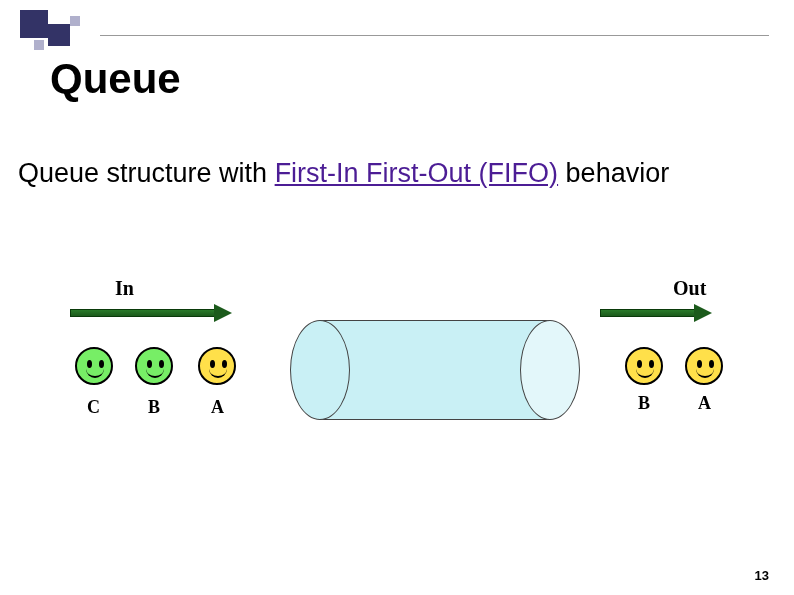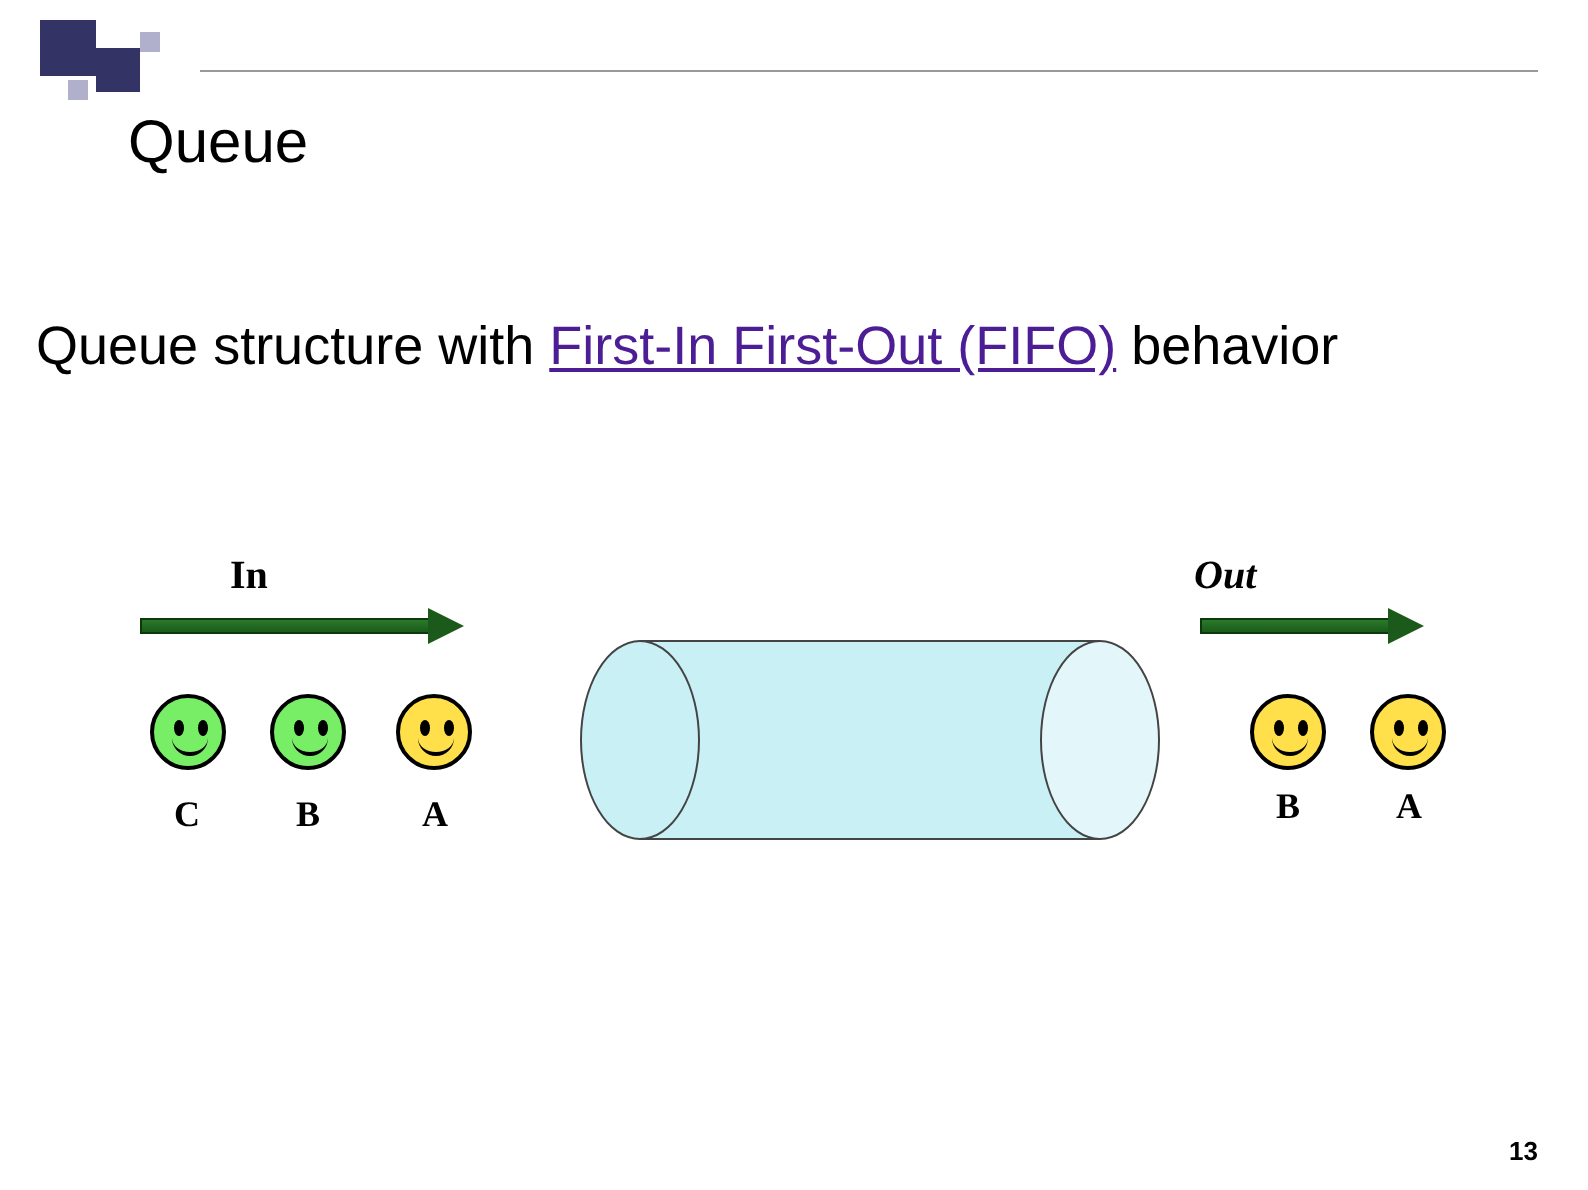--- a/index.html
+++ b/index.html
@@ -30,24 +30,24 @@
     position: absolute;
     top: 35px;
     left: 100px;
     right: 25px;
     height: 1px;
     background: #999;
   }
   .title {
     position: absolute;
     top: 55px;
-    left: 64px;
-    font-size: 30px;
-    color: #000;
-    font-weight: normal;
+    left: 50px;
+    font-size: 42px;
+    color: #000;
+    font-weight: bold;
   }
   .subtitle {
     position: absolute;
     top: 158px;
     left: 18px;
     font-size: 27px;
     color: #000;
     white-space: nowrap;
   }
   .subtitle .link {
@@ -172,21 +172,21 @@
 </div>
 
 <div class="diagram">
 
   <div class="lbl" style="left:115px; top:12px;">In</div>
   <div class="arrow">
     <div class="arrow-shaft" style="left:70px; top:44px; width:145px;"></div>
     <div class="arrow-head" style="left:214px; top:39px;"></div>
   </div>
 
-  <div class="lbl" style="left:597px; top:12px;font-style:italic;">Out</div>
+  <div class="lbl" style="left:673px; top:12px;">Out</div>
   <div class="arrow">
     <div class="arrow-shaft" style="left:600px; top:44px; width:95px;"></div>
     <div class="arrow-head" style="left:694px; top:39px;"></div>
   </div>
 
   <div class="pipe">
     <div class="pipe-body"></div>
     <div class="pipe-end left"></div>
     <div class="pipe-end right"></div>
   </div>

